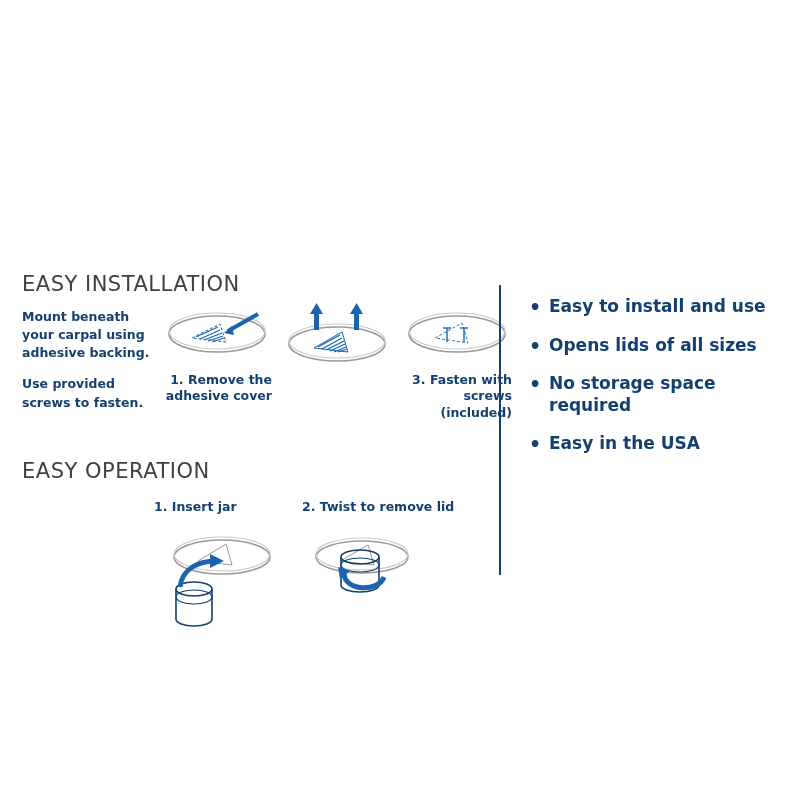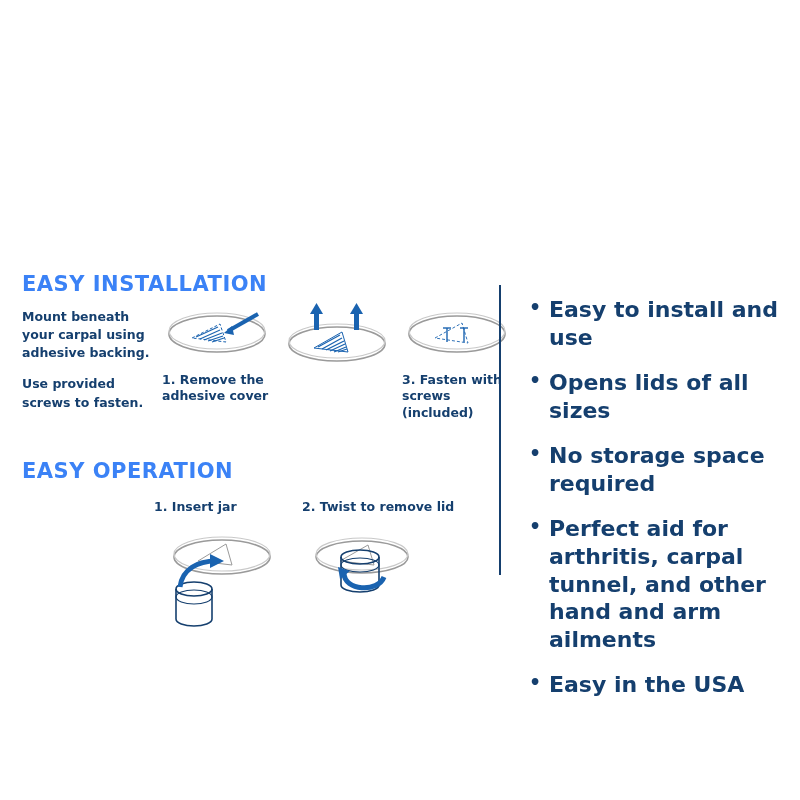--- a/index.html
+++ b/index.html
@@ -23,24 +23,24 @@
   
   .left-col {
     position: absolute;
     left: 22px;
     top: 272px;
     width: 470px;
   }
 
   .section-heading {
     font-family: "DejaVu Sans", sans-serif;
-    font-weight: bold;
+    font-weight: normal;
     font-size: 21px;
     letter-spacing: 0.5px;
-    color: #3b82f6;
+    color: #404040;
     margin: 0 0 12px 0;
     text-transform: uppercase;
   }
 
   .install-block {
     position: relative;
     height: 145px;
   }
 
   .blurb {
@@ -68,20 +68,21 @@
   .step-art {
     height: 64px;
     position: relative;
   }
   .step-caption {
     font-size: 12.5px;
     font-weight: bold;
     line-height: 1.3;
     color: #153f6e;
     margin-top: 6px;
+    text-align: right;
   }
 
   
   .operation-block {
     position: relative;
     height: 150px;
     margin-top: 16px;
   }
   .op-blurb {
     position: absolute;
@@ -125,21 +126,21 @@
     top: 296px;
     width: 262px;
     list-style: none;
     margin: 0;
     padding: 0;
   }
   .bullets li {
     position: relative;
     padding-left: 22px;
     margin-bottom: 17px;
-    font-size: 22px;
+    font-size: 17px;
     font-weight: bold;
     line-height: 1.27;
     color: #153f6e;
   }
   .bullets li::before {
     content: "\2022";
     position: absolute;
     left: 2px;
     top: -1px;
     font-size: 19px;
@@ -280,17 +281,16 @@
 
     </div>
   </div>
 
   <div class="divider"></div>
 
   <ul class="bullets">
     <li>Easy to install and use</li>
     <li>Opens lids of all sizes</li>
     <li>No storage space required</li>
-    <li>Perfect aid for arthritis, carpal tunnel, and other hand and arm ailments</li>
     <li>Easy in the USA</li>
   </ul>
 
 </div>
 
 </body></html>

